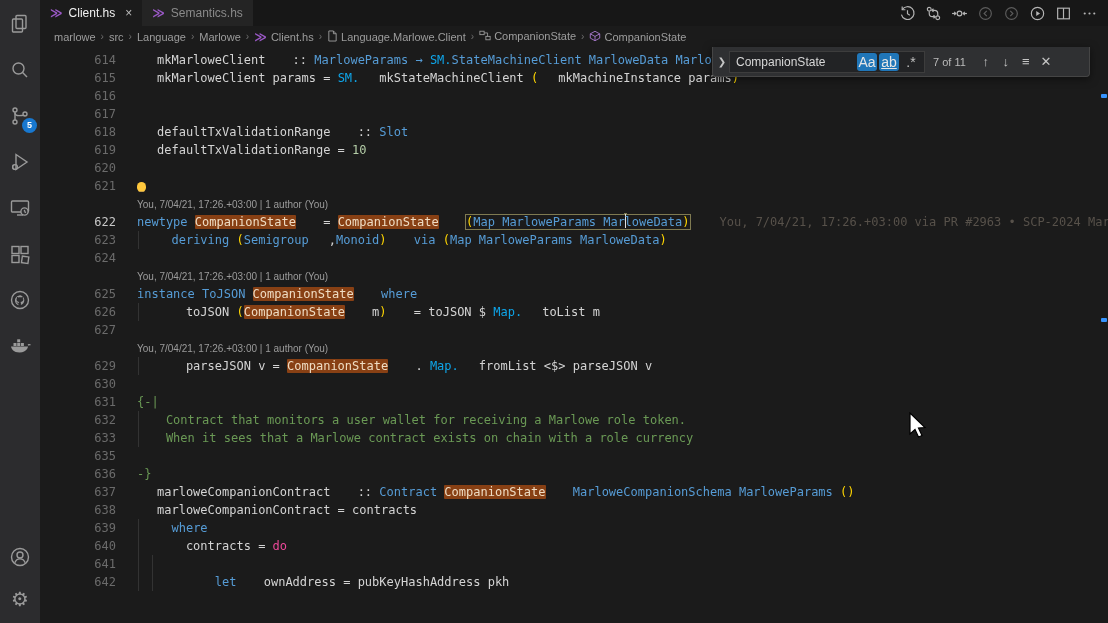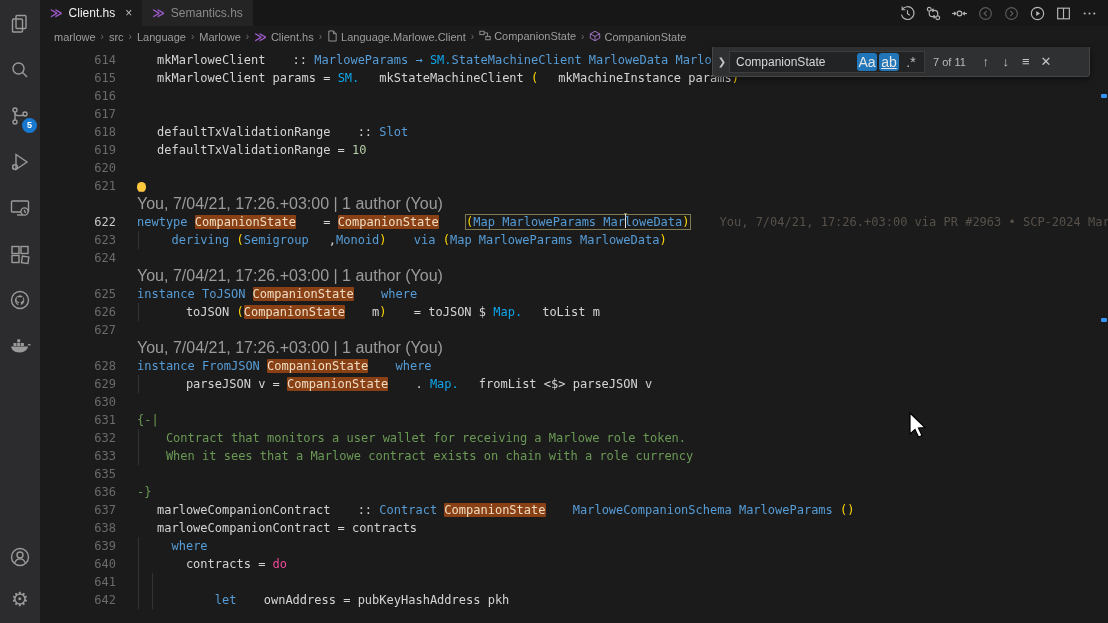--- a/index.html
+++ b/index.html
@@ -43,21 +43,21 @@
   .bc-ico svg { stroke:#9d9d9d; fill:none; stroke-width:1;}
   .bc-ico.purple svg { stroke:#b180d7; }
 
   
   .editor { position:absolute; left:0; top:47px; width:100%; height:576px; overflow:hidden;
     font-family:"DejaVu Sans Mono", monospace; font-size:12px; padding-top:4px; }
   .row { position:relative; height:18px; line-height:18px; white-space:pre; display:flex; overflow:hidden;}
   .num { flex:0 0 76px; text-align:right; color:#6b6b6b; font-size:12px; cursor:pointer;}
   .num.cur { color:#c8c8c8; }
   .text { position:relative; margin-left:21px; display:block; }
-  .lenstxt { font-family:"Liberation Sans", sans-serif; font-size:16px; color:#9b9b9b; line-height:18px;}
+  .lenstxt { font-family:"Liberation Sans", sans-serif; font-size:10px; color:#9b9b9b; line-height:18px;}
   .tk { white-space:pre; }
   .tk.p  { color:#d4d4d4;padding-left:20px; }
   .tk.k  { color:#569cd6; }
   .tk.t  { color:#569cd6; }
   .tk.m  { color:#0ea5e9; }
   .tk.y  { color:#ffd602; }
   .tk.c  { color:#6a9955; }
   .tk.mg { color:#ec4899; }
   .tk.n  { color:#b5cea8; }
   .tk.mt { background:rgba(226,94,14,0.55); color:#efdcc3; border-radius:1px;}
@@ -287,21 +287,20 @@
         <div class="row"><span class="num">621</span><span class="text"><span class="bulb"></span></span></div>
         <div class="row"><span class="num"></span><span class="text"><span class="lenstxt">You, 7/04/21, 17:26.+03:00 | 1 author (You)</span></span></div>
         <div class="row"><span class="num cur">622</span><span class="text"><span class="tk k">newtype </span><span class="tk mt">CompanionState</span><span class="tk p"> = </span><span class="tk mt">CompanionState</span><span class="tk p"> </span><span class="boxgrp"><span class="tk y">(</span><span class="tk t">Map MarloweParams Mar</span><span class="cursor"></span><span class="tk t">loweData</span><span class="tk y">)</span></span><span class="blame">You, 7/04/21, 17:26.+03:00 via PR #2963 • SCP-2024 Marlowe Companio</span></span></div>
         <div class="row"><span class="num">623</span><span class="text"><span class="tk p">  </span><span class="tk k">deriving </span><span class="tk y">(</span><span class="tk t">Semigroup</span><span class="tk p">,</span><span class="tk t">Monoid</span><span class="tk y">)</span><span class="tk p"> </span><span class="tk k">via </span><span class="tk y">(</span><span class="tk t">Map MarloweParams MarloweData</span><span class="tk y">)</span><i class="guide" style="left: 0.5px;"></i></span></div>
         <div class="row"><span class="num">624</span><span class="text"></span></div>
         <div class="row"><span class="num"></span><span class="text"><span class="lenstxt">You, 7/04/21, 17:26.+03:00 | 1 author (You)</span></span></div>
         <div class="row"><span class="num">625</span><span class="text"><span class="tk k">instance </span><span class="tk t">ToJSON </span><span class="tk mt">CompanionState</span><span class="tk p"> </span><span class="tk k">where</span></span></div>
         <div class="row"><span class="num">626</span><span class="text"><span class="tk p">    toJSON </span><span class="tk y">(</span><span class="tk mt">CompanionState</span><span class="tk p"> m</span><span class="tk y">)</span><span class="tk p"> = toJSON $ </span><span class="tk m">Map.</span><span class="tk p">toList m</span><i class="guide" style="left: 0.5px;"></i></span></div>
         <div class="row"><span class="num">627</span><span class="text"></span></div>
         <div class="row"><span class="num"></span><span class="text"><span class="lenstxt">You, 7/04/21, 17:26.+03:00 | 1 author (You)</span></span></div>
-        <div class="row"><span class="num">628</span><span class="text"><span class="tk k">instance </span><span class="tk t">FromJSON </span><span class="tk mt">CompanionState</span><span class="tk p"> </span><span class="tk k">where</span></span></div>
         <div class="row"><span class="num">629</span><span class="text"><span class="tk p">    parseJSON v = </span><span class="tk mt">CompanionState</span><span class="tk p"> . </span><span class="tk m">Map.</span><span class="tk p">fromList &lt;$&gt; parseJSON v</span><i class="guide" style="left: 0.5px;"></i></span></div>
         <div class="row"><span class="num">630</span><span class="text"></span></div>
         <div class="row"><span class="num">631</span><span class="text"><span class="tk c">{-|</span></span></div>
         <div class="row"><span class="num">632</span><span class="text"><span class="tk c">    Contract that monitors a user wallet for receiving a Marlowe role token.</span><i class="guide" style="left: 0.5px;"></i></span></div>
         <div class="row"><span class="num">633</span><span class="text"><span class="tk c">    When it sees that a Marlowe contract exists on chain with a role currency</span><i class="guide" style="left: 0.5px;"></i></span></div>
         <div class="row"><span class="num">635</span></div>
         <div class="row"><span class="num">636</span><span class="text"><span class="tk c">-}</span></span></div>
         <div class="row"><span class="num">637</span><span class="text"><span class="tk p">marloweCompanionContract </span><span class="tk p">:: </span><span class="tk t">Contract </span><span class="tk mt">CompanionState</span><span class="tk p"> </span><span class="tk t">MarloweCompanionSchema MarloweParams </span><span class="tk y">()</span></span></div>
         <div class="row"><span class="num">638</span><span class="text"><span class="tk p">marloweCompanionContract = contracts</span></span></div>
         <div class="row"><span class="num">639</span><span class="text"><span class="tk p">  </span><span class="tk k">where</span><i class="guide" style="left: 0.5px;"></i></span></div>

